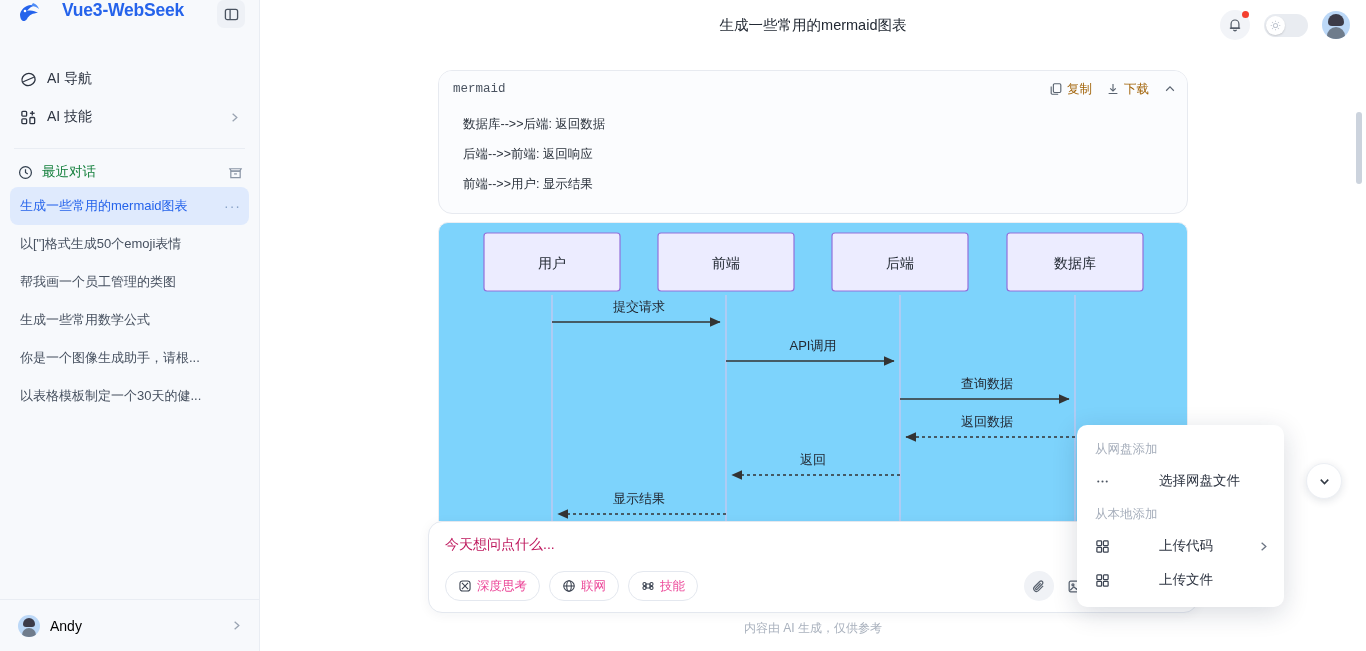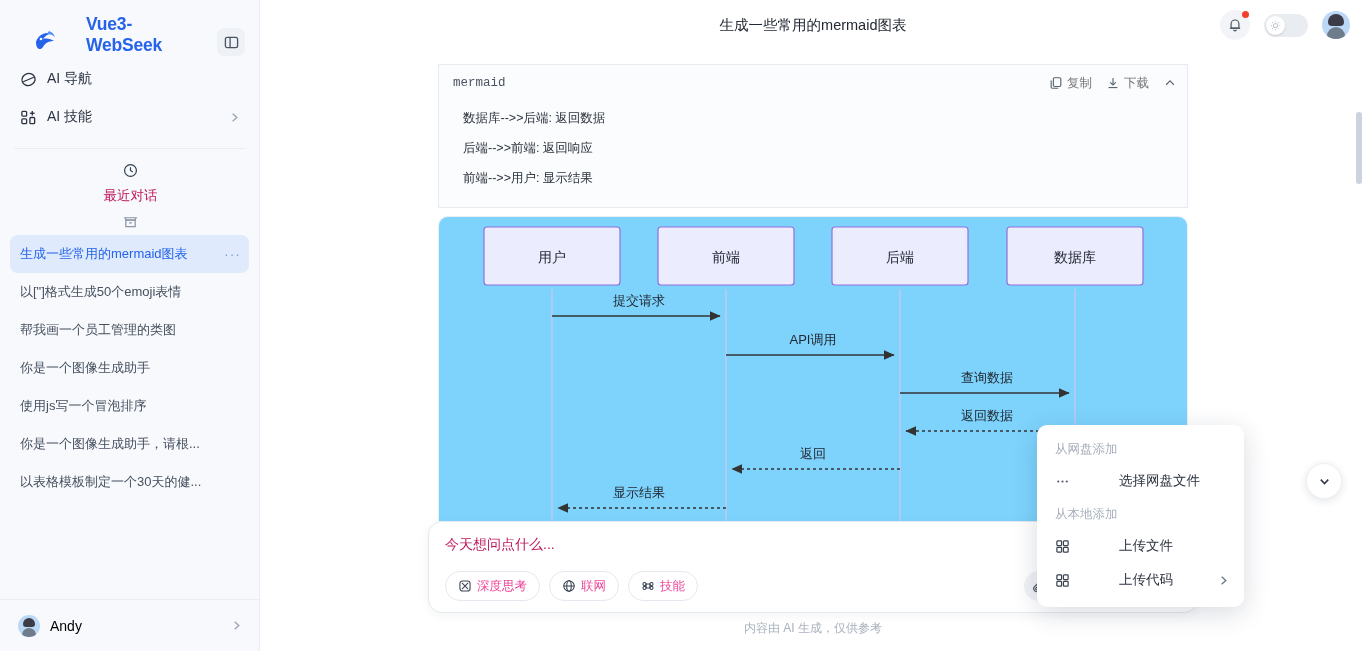--- a/index.html
+++ b/index.html
@@ -13,22 +13,22 @@
 
   
   .sidebar {
     width: 260px; height: 651px;
     background: #f7f9fc;
     border-right: 1px solid #e9edf3;
     display: flex; flex-direction: column;
     position: relative;
   }
   .sb-header {
-    height: 56px; display: flex; align-items: flex-end;
-    padding: 0 14px 0 32px; gap: 24px;
+    height: 56px; display: flex; align-items: flex-start;
+    padding: 0 14px 0 16px; gap: 16px;
   }
   .logo-mark { width: 30px; height: 28px; flex: 0 0 auto; }
   .brand {
     font-size: 17.5px; font-weight: bold; color: #2563eb;
     letter-spacing: -0.2px; flex: 1;
   }
   .panel-btn {
     width: 28px; height: 28px; border-radius: 7px;
     background: #eef1f6; display: flex; align-items: center;
     justify-content: center; cursor: pointer;
@@ -48,21 +48,21 @@
     height: 38px; display: flex; align-items: center; gap: 10px;
     padding: 0 8px 0 10px; border-radius: 8px; cursor: pointer;
     font-size: 14px; color: #2c3340;
   }
   .nav-item .nav-label { flex: 1; }
 
   .sb-divider { height: 1px; background: #e9edf3; margin: 12px 14px 0 14px; }
 
   .recent-head {
     display: flex; align-items: center; gap: 9px;
-    padding: 14px 16px 6px 18px; font-size: 13.5px; color: #be185d; flex-direction: column;
+    padding: 14px 16px 6px 18px; font-size: 13.5px; color: #15803d;
   }
   .recent-head .rh-label { flex: 1; }
   .conv-list { padding: 0 10px; flex: 1; overflow: hidden; }
   .conv {
     height: 38px; display: flex; align-items: center;
     padding: 0 8px 0 10px; border-radius: 8px; cursor: pointer;
     font-size: 13px; color: #46505f;
   }
   .conv .conv-title {
     flex: 1; white-space: nowrap; overflow: hidden;
@@ -147,31 +147,31 @@
   }
 
   
   .content {
     flex: 1; position: relative; overflow: hidden;
     padding: 0 16px;
   }
   .msg-col { width: 750px; margin: 0 auto; position: relative; }
 
   .code-card {
-    border: 1px solid #e7eaf0; border-radius: 0; overflow: hidden;
-    background: #fbfcfe; margin-top: 14px;
+    border: 1px solid #e7eaf0; border-radius: 14px; overflow: hidden;
+    background: #fbfcfe; margin-top: 20px;
   }
   .code-head {
     height: 36px; display: flex; align-items: center;
     padding: 0 10px 0 14px; background: #fbfcfe;
   }
   .code-lang { font-size: 12.5px; color: #4a5360; flex: 1; font-family: "Liberation Mono", monospace; }
   .code-act {
     display: flex; align-items: center; gap: 4px; font-size: 12.5px;
-    color: #737373; margin-left: 14px; cursor: pointer;
+    color: #a16207; margin-left: 14px; cursor: pointer;
   }
   .code-body {
     padding: 2px 0 14px 24px; font-size: 12.5px; color: #2b323c;
     line-height: 2.4;
   }
   .code-line { white-space: pre; }
 
   .diagram-card {
     margin-top: 8px; border-radius: 10px; background: #7dd3fc;
     border: 1px solid #eceff4; position: relative;
@@ -221,21 +221,21 @@
     display: flex; align-items: center; justify-content: center;
     cursor: pointer; margin-left: 2px;
   }
   .footnote {
     text-align: center; font-size: 12px; color: #a9b1bd;
     padding: 7px 0 8px 0;
   }
 
   
   .popup {
-    position: absolute; left: 777px; top: 425px; width: 207px;
+    position: absolute; left: 817px; top: 425px; width: 207px;
     background: #fff; border-radius: 10px;
     box-shadow: 0 6px 26px rgba(20,30,60,.16); z-index: 20;
     padding: 8px 0 10px 0;
   }
   .pop-section {
     font-size: 12.5px; color: #a6aebb; padding: 8px 0 6px 18px;
   }
   .pop-item {
     height: 34px; display: flex; align-items: center; gap: 9px;
     padding: 0 14px 0 18px; font-size: 13.5px; color: #2c3340;
@@ -318,24 +318,21 @@
         <span class="conv-title">生成一些常用的mermaid图表</span>
         <span class="dots">···</span>
       </div>
       <div class="conv">
         <span class="conv-title">以["]格式生成50个emoji表情</span>
       </div>
       <div class="conv">
         <span class="conv-title">帮我画一个员工管理的类图</span>
       </div>
       <div class="conv">
-        <span class="conv-title">你是一个图像生成助手</span>
-      </div>
-      <div class="conv">
-        <span class="conv-title">使用js写一个冒泡排序</span>
+        <span class="conv-title">生成一些常用数学公式</span>
       </div>
       <div class="conv">
         <span class="conv-title">你是一个图像生成助手，请根...</span>
       </div>
       <div class="conv">
         <span class="conv-title">以表格模板制定一个30天的健...</span>
       </div>
     </div>
 
     <div class="sb-user">
@@ -562,30 +559,30 @@
       </div>
 
       <div class="pop-section">从本地添加</div>
       <div class="pop-item">
         <svg width="15" height="15" viewBox="0 0 16 16" fill="none" stroke="#3a4250" stroke-width="1.3">
           <rect x="2" y="2" width="5" height="5" rx="0.8"></rect>
           <rect x="9" y="2" width="5" height="5" rx="0.8"></rect>
           <rect x="2" y="9" width="5" height="5" rx="0.8"></rect>
           <rect x="9" y="9" width="5" height="5" rx="0.8"></rect>
         </svg>
-        <span class="pi-label">上传文件</span>
+        <span class="pi-label">上传代码</span>
+        <svg width="13" height="13" viewBox="0 0 14 14" fill="none" stroke="#6b7483" stroke-width="1.4">
+          <polyline points="5,3 9.5,7 5,11"></polyline>
+        </svg>
       </div>
       <div class="pop-item">
         <svg width="15" height="15" viewBox="0 0 16 16" fill="none" stroke="#3a4250" stroke-width="1.3">
           <rect x="2" y="2" width="5" height="5" rx="0.8"></rect>
           <rect x="9" y="2" width="5" height="5" rx="0.8"></rect>
           <rect x="2" y="9" width="5" height="5" rx="0.8"></rect>
           <rect x="9" y="9" width="5" height="5" rx="0.8"></rect>
         </svg>
-        <span class="pi-label">上传代码</span>
-        <svg width="13" height="13" viewBox="0 0 14 14" fill="none" stroke="#6b7483" stroke-width="1.4">
-          <polyline points="5,3 9.5,7 5,11"></polyline>
-        </svg>
+        <span class="pi-label">上传文件</span>
       </div>
     </div>
 
   </section>
 </div>
 
 </body></html>

